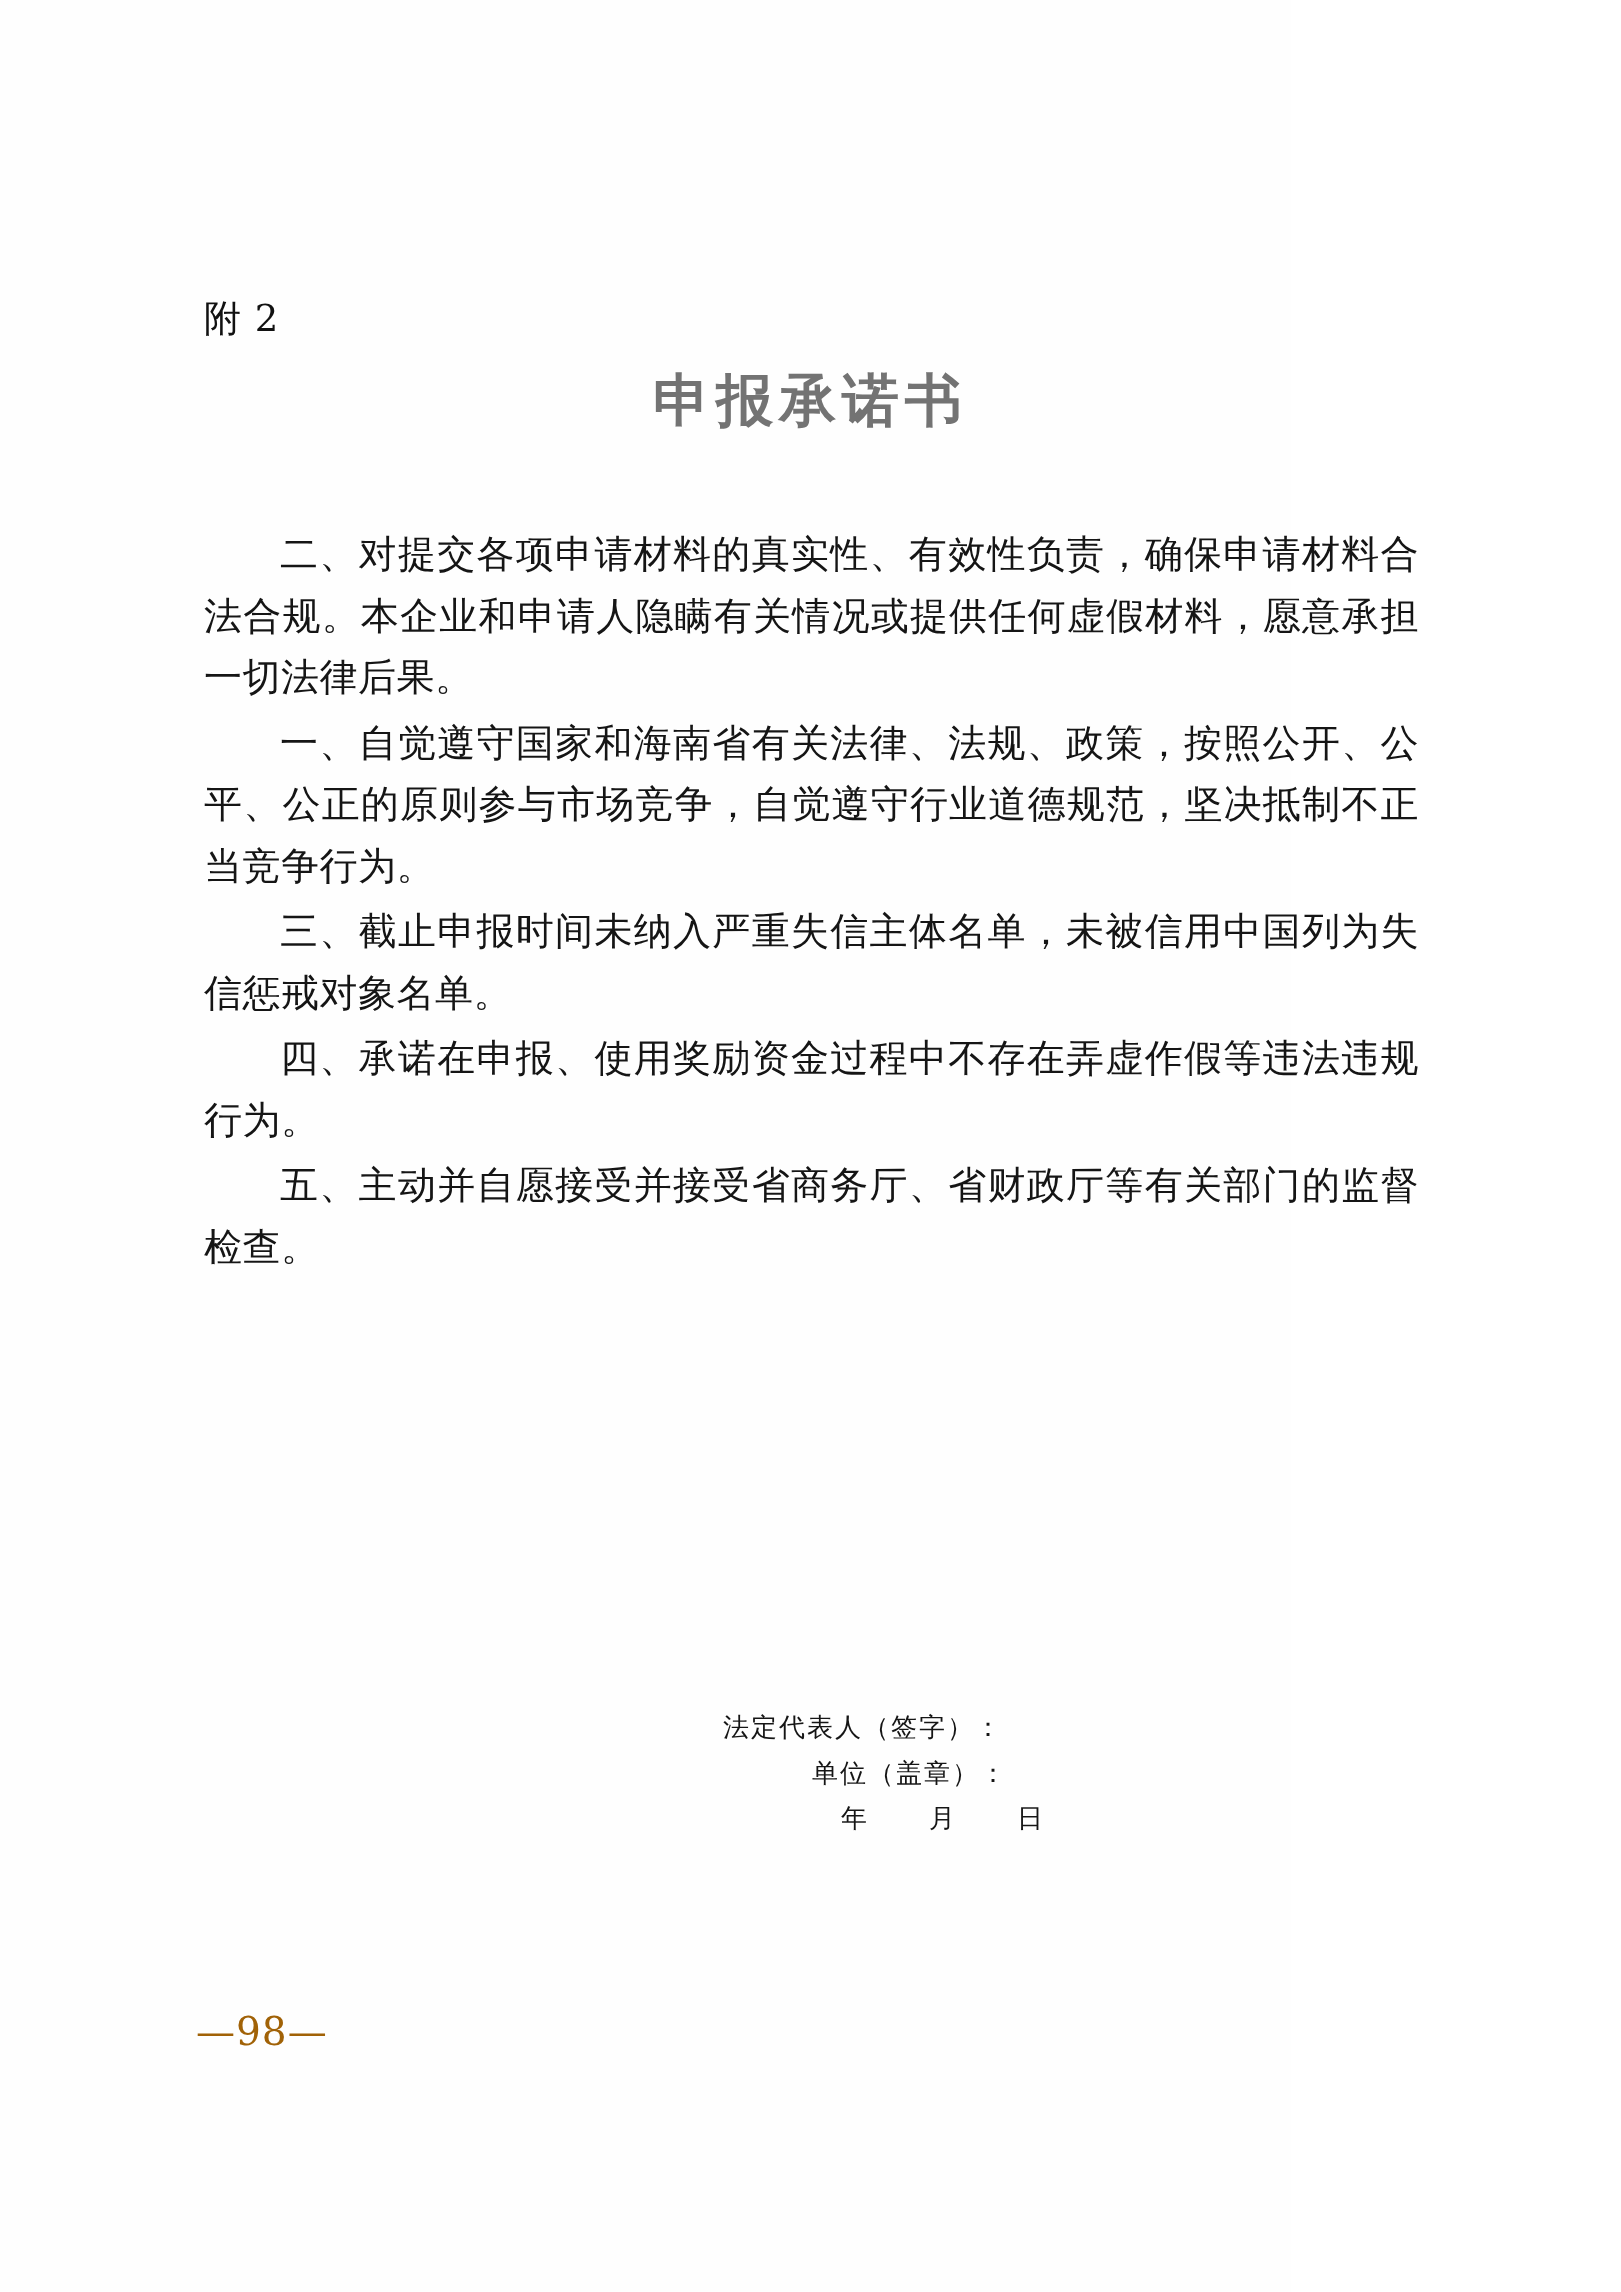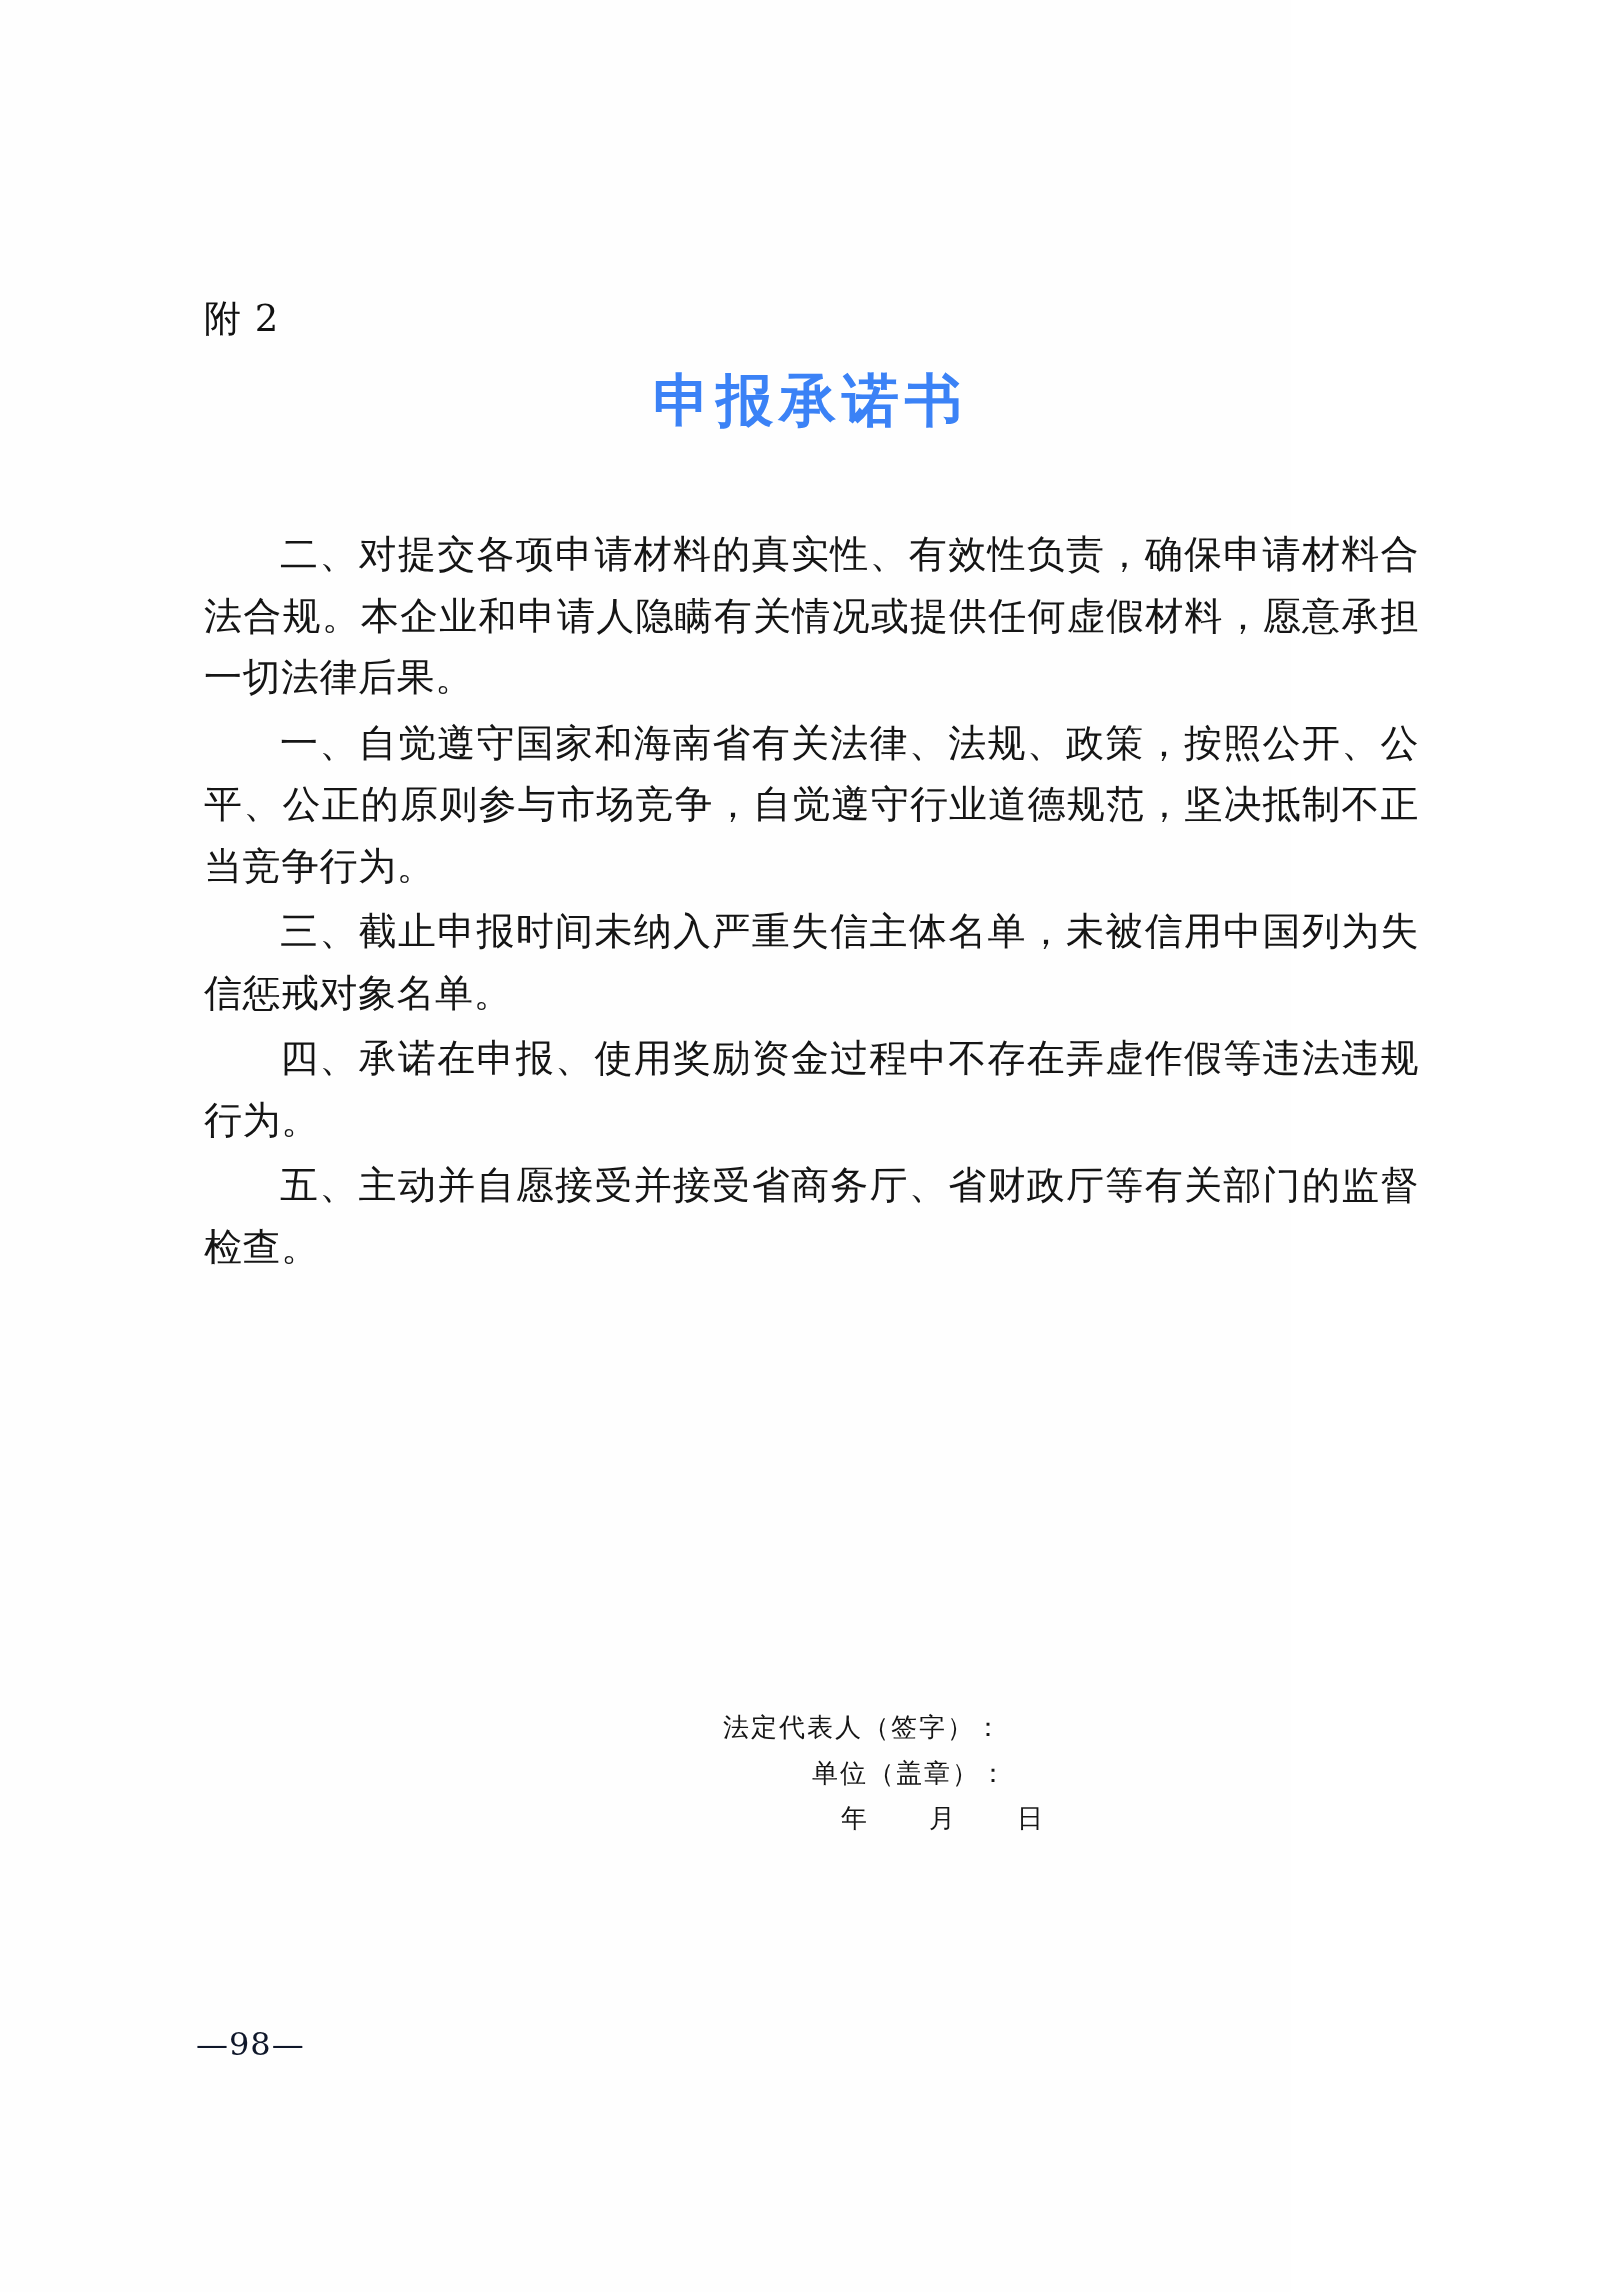--- a/index.html
+++ b/index.html
@@ -35,21 +35,21 @@
   .doc-title {
     position: absolute;
     left: 0;
     top: 363px;
     width: 1621px;
     text-align: center;
     font-size: 57px;
     font-weight: bold;
     font-family: "DejaVu Serif", serif;
     letter-spacing: 5.9px;
-    color: #3b82f6;
+    color: #737373;
   }
   .body-block {
     position: absolute;
     left: 204px;
     top: 524px;
     width: 1215px;
   }
   .para {
     font-size: 38px;
     line-height: 1.62;
@@ -87,25 +87,24 @@
     font-family: Liberation Sans, sans-serif;
   }
   .sig-rep { padding-left: 519px; }
   .sig-unit { padding-left: 608px; }
   .sig-date { padding-left: 637px; letter-spacing: 27.4px; }
 
   .page-number {
     position: absolute;
     left: 196px;
     top: 2009px;
-    font-size: 32px;
+    font-size: 39px;
     font-family: "DejaVu Serif", serif;
-    color: #0f172a;
+    color: #a16207;
     letter-spacing: 1px;
-    margin-top: 16px;
   }
 </style>
 </head>
 <body>
 
 <div class="page">
 
   <div class="attachment-label">附 2</div>
 
   <div class="doc-title">申报承诺书</div>

